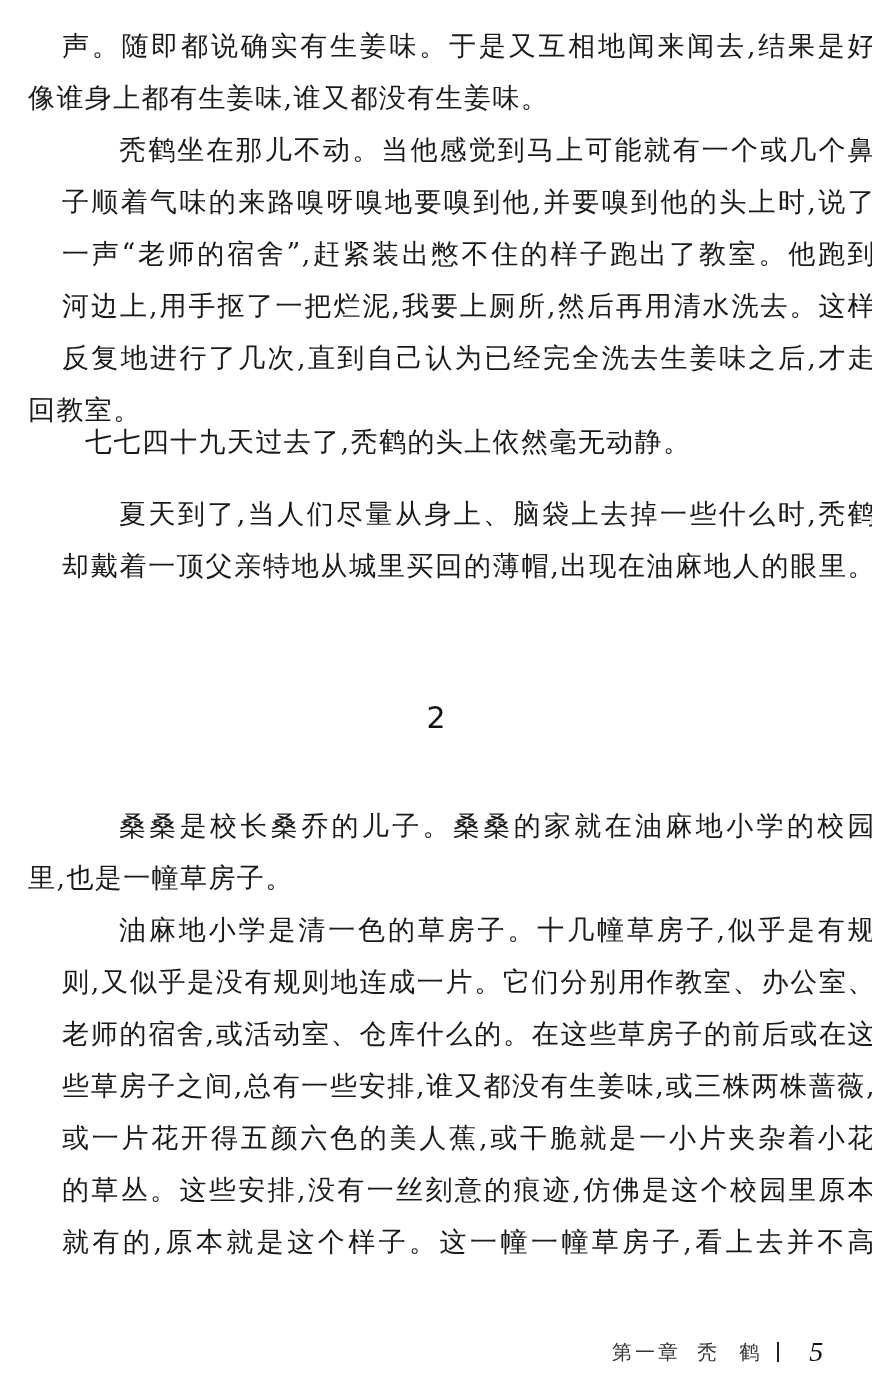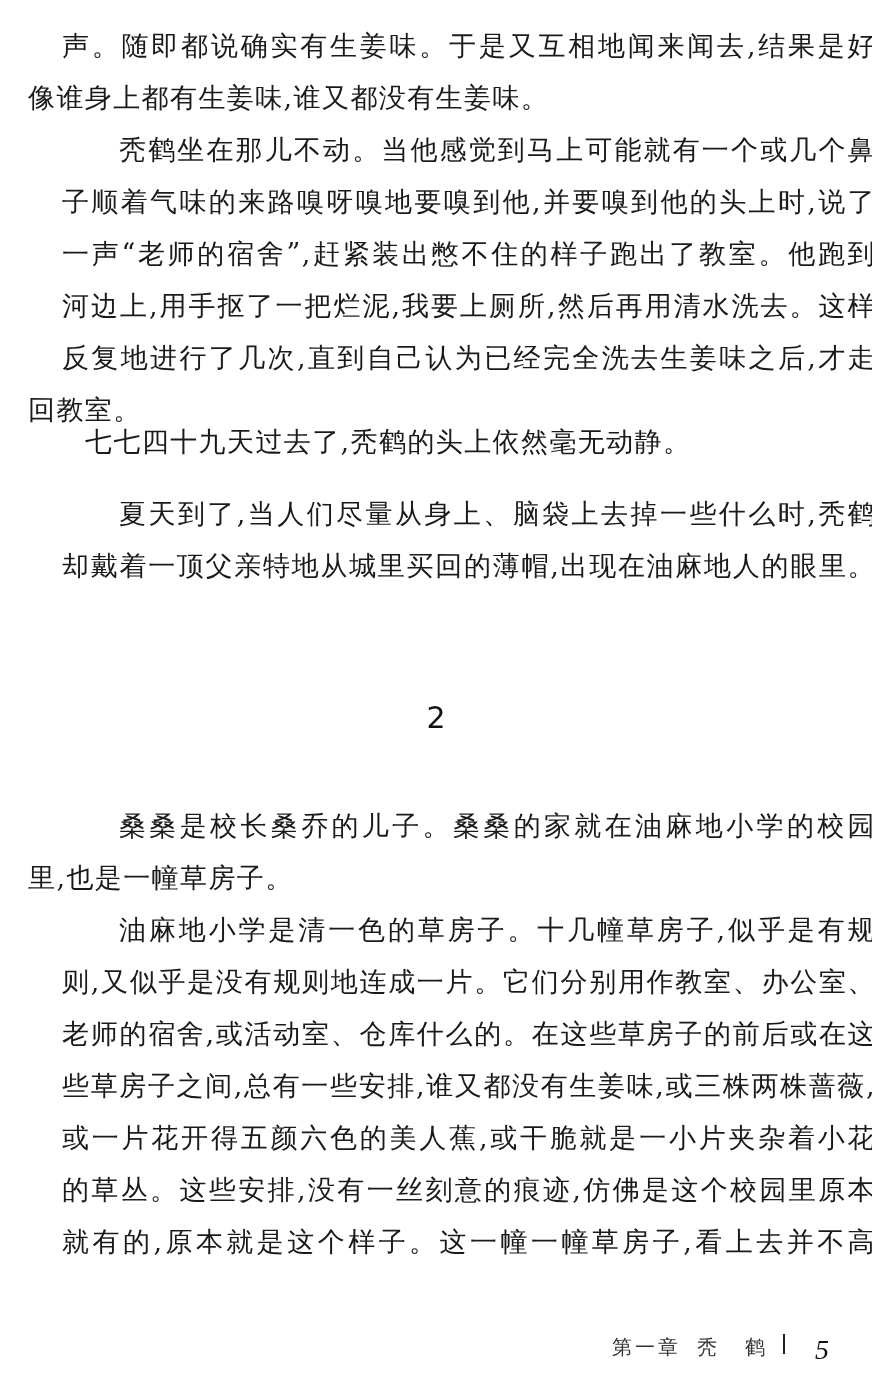--- a/index.html
+++ b/index.html
@@ -53,31 +53,30 @@
       font-size: 30px;
       line-height: 44px;
       color: #111;
     }
     .footer {
       position: absolute;
       top: 1334px;
       left: 612px;
       height: 36px;
       display: flex;
-      align-items: flex-start;
+      align-items: center;
       font-size: 20px;
       color: #333;
     }
     .footer .chapter {
       letter-spacing: 3px;
     }
     .footer .title {
       margin-left: 16px;
       letter-spacing: 8px;
-      font-family: Liberation Mono, monospace;
     }
     .footer .bar {
       display: inline-block;
       width: 2px;
       height: 20px;
       background: #222;
       margin-left: 10px;
     }
     .footer .pnum {
       margin-left: 30px;

